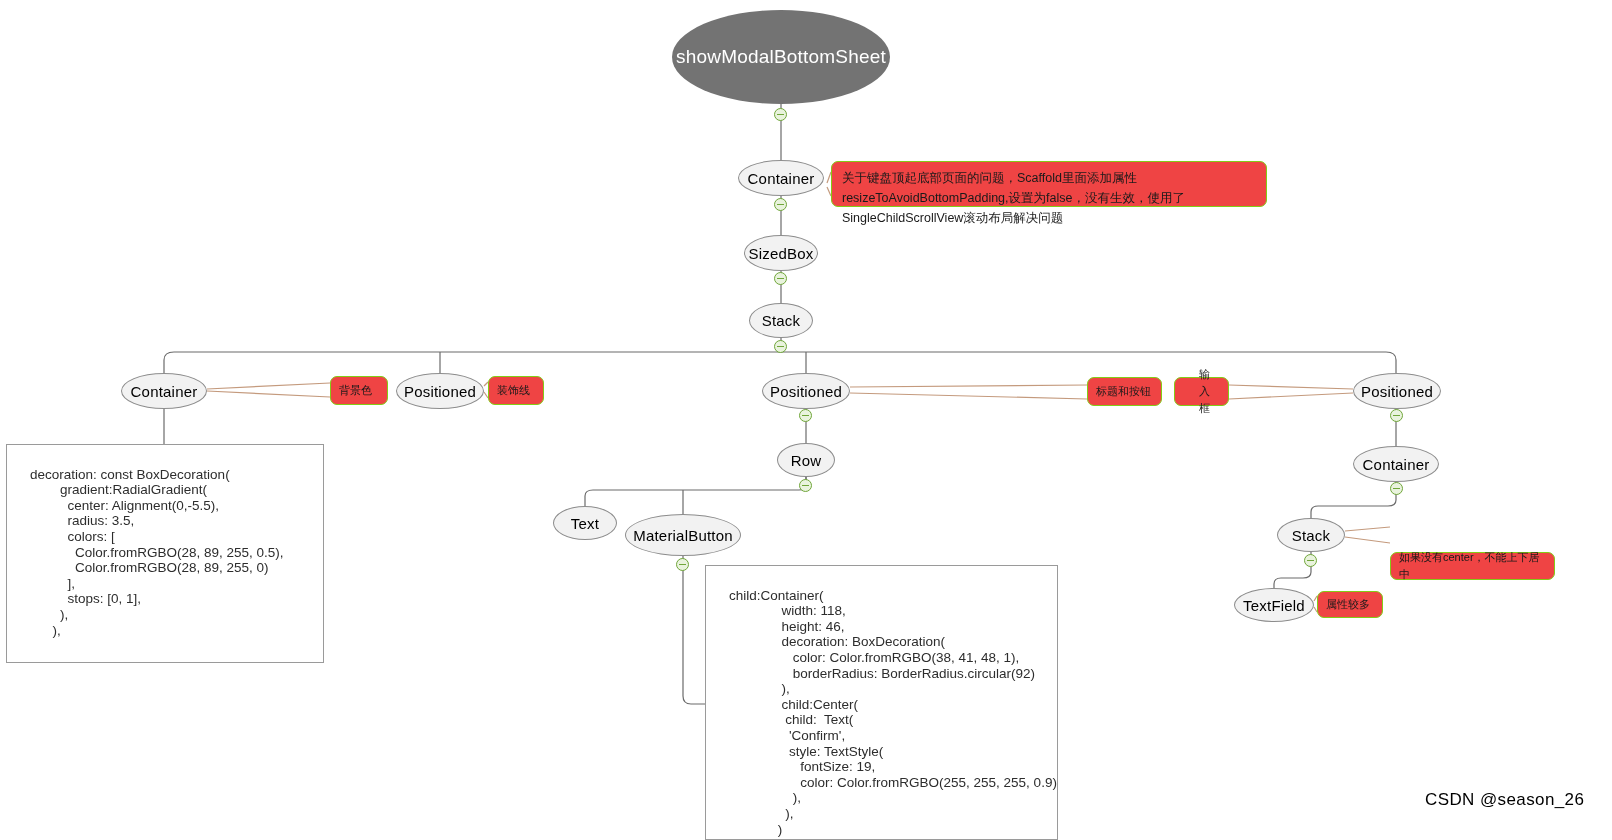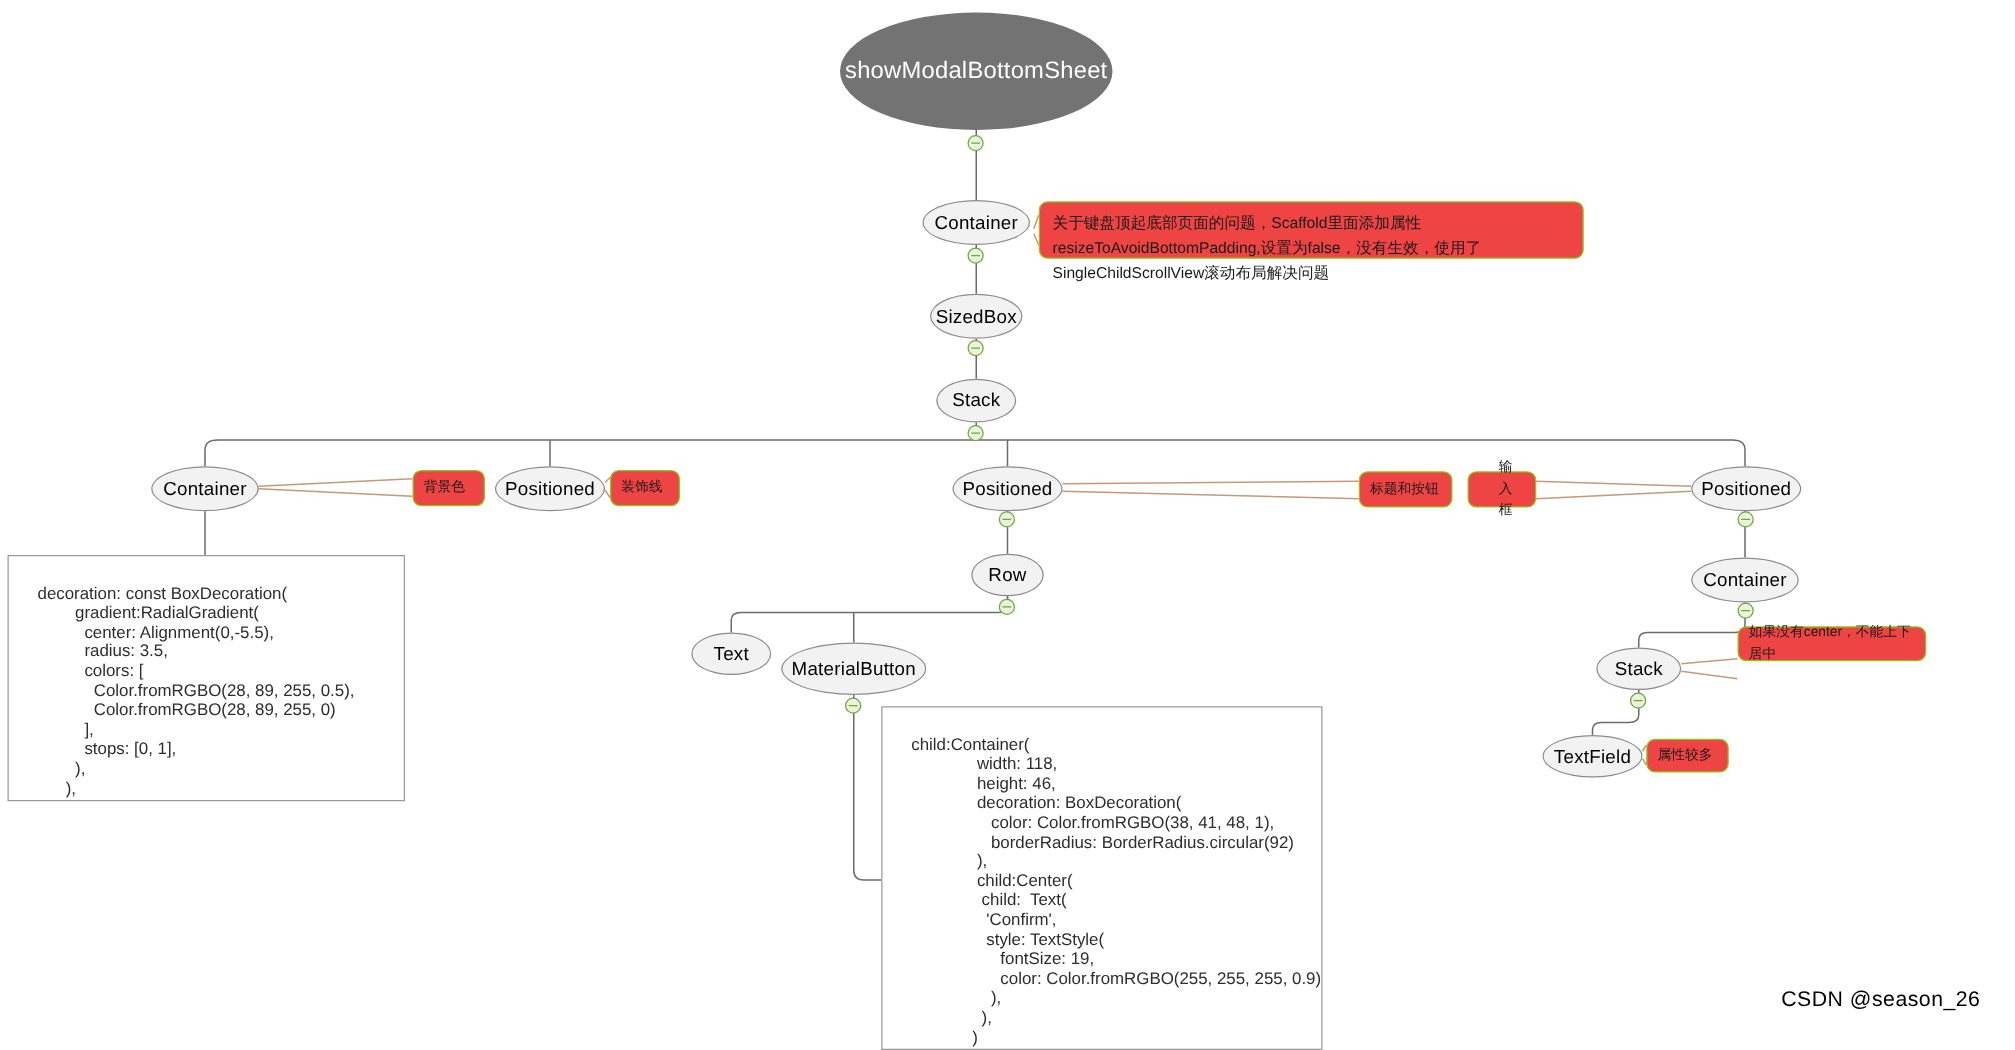--- a/index.html
+++ b/index.html
@@ -233,29 +233,29 @@
   </div>
 
   <div class="note center-txt" style="left:1087px;top:377px;width:75px;height:29px;">
     <span>标题和按钮</span>
   </div>
 
   <div class="note center-txt" style="left:1174px;top:377px;width:55px;height:29px;padding-left:24px;">
     <span>输入框</span>
   </div>
 
-  <div class="note center-txt" style="left:1390px;top:501px;width:151px;height:28px;">
+  <div class="note center-txt" style="left:1390px;top:552px;width:165px;height:28px;">
     <span>如果没有center，不能上下居中</span>
   </div>
 
   <div class="note center-txt" style="left:1317px;top:591px;width:66px;height:27px;">
     <span>属性较多</span>
   </div>
 
-  <div class="code" style="left:6px;top:444px;width:318px;height:197px;">
+  <div class="code" style="left:6px;top:444px;width:318px;height:219px;">
     <span>decoration: const BoxDecoration(
             gradient:RadialGradient(
               center: Alignment(0,-5.5),
               radius: 3.5,
               colors: [
                 Color.fromRGBO(28, 89, 255, 0.5),
                 Color.fromRGBO(28, 89, 255, 0)
               ],
               stops: [0, 1],
             ),

